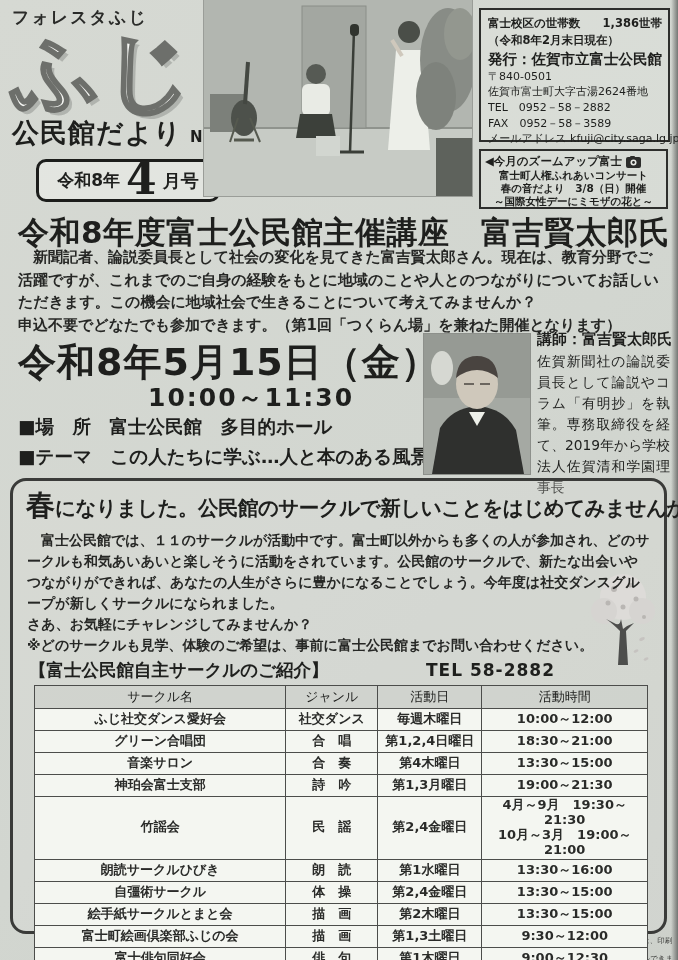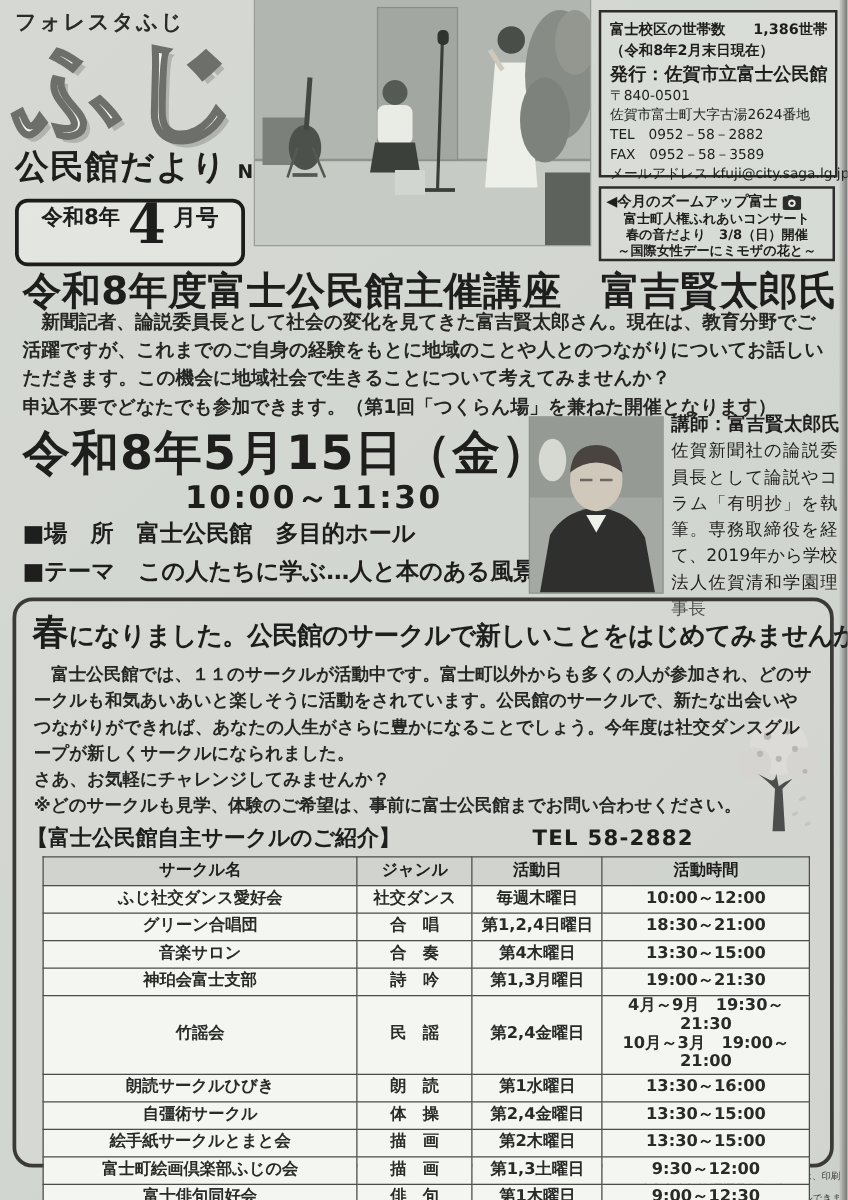--- a/index.html
+++ b/index.html
@@ -22,22 +22,22 @@
   .tagline { font-size:17px; font-weight:bold; letter-spacing:2px; color:#2a2b29; }
   .logo {
     font-size:86px; font-weight:bold; line-height:.98; letter-spacing:4px;
     color:#f7f8f5; -webkit-text-stroke:3px #6d6f6b;
     text-shadow:4px 4px 0 rgba(110,112,108,.35);
   }
   .subtitle-row { margin-top:2px; white-space:nowrap; }
   .subtitle { font-size:27px; font-weight:bold; letter-spacing:1px; display:inline; }
   .issue-no { font-size:15px; font-weight:bold; display:inline; margin-left:3px; }
   .month-box {
-    margin-top:8px; width:184px; height:54px; border:3px solid #1c1d1b; border-radius:10px;
-    display:flex; align-items:flex-start; justify-content:center; gap:6px; background:rgba(244,246,241,.45);
+    margin-top:8px; width:184px; height:43px; border:3px solid #1c1d1b; border-radius:10px;
+    display:flex; align-items:center; justify-content:center; gap:6px; background:rgba(244,246,241,.45);margin-left:24px;
   }
   .month-era { font-size:17px; font-weight:bold; }
   .month-num { font-size:44px; font-weight:bold; font-family:"DejaVu Serif","Liberation Serif",serif; line-height:1; margin-top:-4px; }
   .month-suffix { font-size:18px; font-weight:bold; }
   
   .top-photo { position:absolute; left:204px; top:0; width:268px; height:196px; background:#b4b8b2; box-shadow:0 0 0 1px #9a9d98; }
   
   .info-box {
     position:absolute; left:479px; top:8px; width:191px; height:134px;
     border:2px solid #2d2e2c; background:rgba(228,231,225,.35); padding:5px 6px 4px 7px;
@@ -69,30 +69,30 @@
   
   .circles-box {
     position:absolute; left:10px; top:478px; width:657px; height:456px;
     border:3px solid #3a3b39; border-radius:16px; background:rgba(222,225,219,.25);
   }
   .banner { padding:5px 10px 1px 13px; white-space:nowrap; }
   .banner-lead { font-size:29px; font-weight:bold; }
   .banner-rest { font-size:20.5px; font-weight:bold; letter-spacing:-.5px; }
   .circles-par { padding:3px 14px 0 14px; font-size:14px; line-height:1.5; font-weight:bold; color:#262725; position:relative; z-index:1; }
   .circles-par p { margin:0; }
-  .intro-row { display:flex; align-items:baseline; padding:2px 14px 3px 8px; position:relative; z-index:1; }
+  .intro-row { display:flex; align-items:baseline; padding:2px 14px 3px 16px; position:relative; z-index:1; }
   .intro-heading { font-size:17.5px; font-weight:bold; white-space:nowrap; }
   .intro-tel { font-size:17px; font-weight:bold; margin-left:auto; margin-right:95px; letter-spacing:1px; white-space:nowrap; }
   .tree-illustration { position:absolute; right:8px; top:88px; width:66px; height:98px; z-index:0; }
   .circle-table { border-collapse:collapse; margin-left:21px; width:614px; table-layout:fixed; position:relative; z-index:1; }
   .circle-table th, .circle-table td {
     border:1px solid #4c4d4b; text-align:center; vertical-align:middle;
     font-size:13px; padding:1px 2px; line-height:1.15; white-space:pre-line;
   }
-  .circle-table th { height:23px; font-weight:bold; background:rgba(205,209,203,.6); }
+  .circle-table th { height:23px; font-weight:normal; background:rgba(205,209,203,.6); }
   .circle-table td { height:22px; background:#f4f6f1; font-weight:bold; color:#2a2b29; }
   
   .recycle { position:absolute; left:516px; top:936px; display:flex; align-items:flex-start; gap:3px; }
   .recycle-label { border:1px solid #333; font-size:9.5px; font-weight:bold; padding:0 3px; background:#e9ebe6; white-space:nowrap; }
   .recycle-note { font-size:7.5px; line-height:1.2; white-space:pre-line; color:#3a3b39; }
 </style>
 </head>
 <body>
 
 <div class="page">

